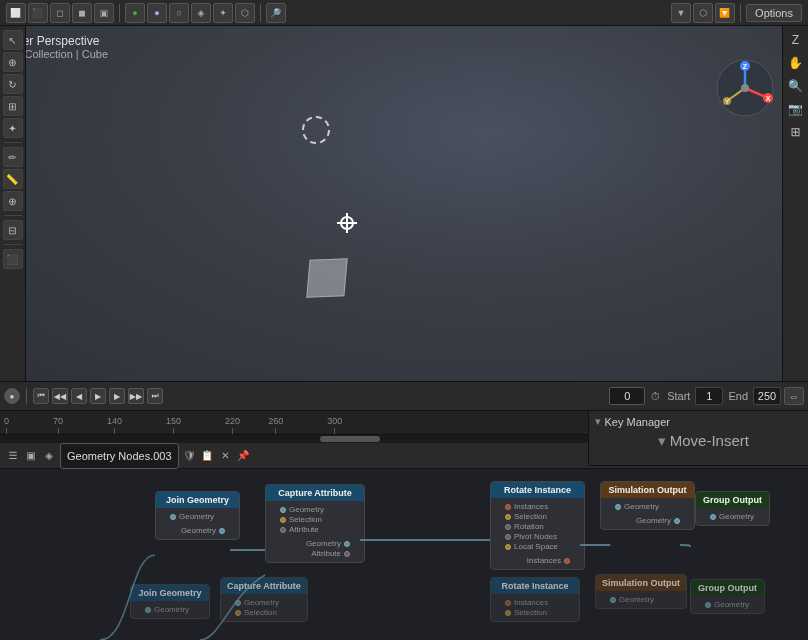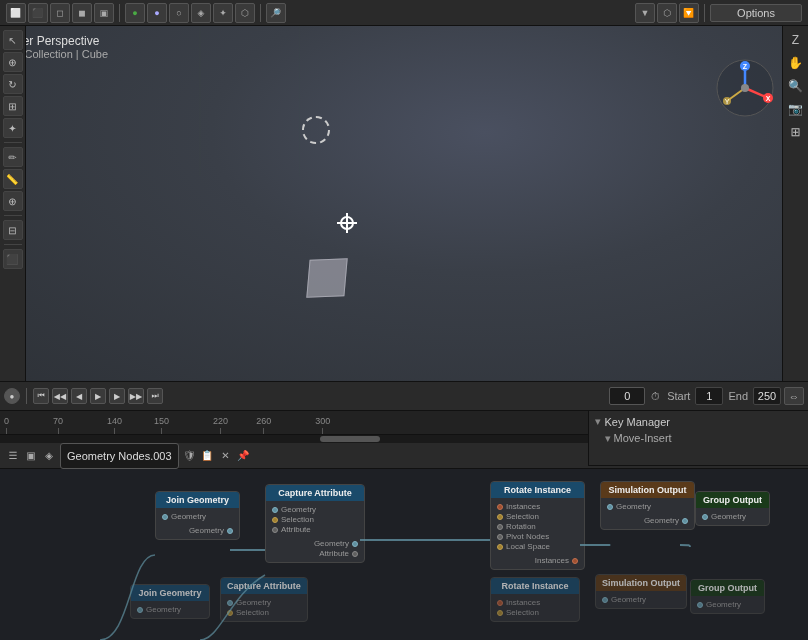--- a/index.html
+++ b/index.html
@@ -33,21 +33,21 @@
       border: 1px solid #555;
       border-radius: 2px;
       display: flex; align-items: center; justify-content: center;
       cursor: pointer;
       font-size: 9px;
       color: #aaa;
     }
     .toolbar-sep { width: 1px; height: 18px; background: #555; margin: 0 3px; }
     .toolbar-spacer { flex: 1; }
     .toolbar-right-btn {
-      padding: 2px 26px;
+      padding: 2px 8px;
       background: #3a3a3a;
       border: 1px solid #555;
       border-radius: 2px;
       color: #ccc;
       cursor: pointer;
       font-size: 11px;
     }
 
     
     #viewport {
@@ -241,23 +241,24 @@
     }
     .km-header {
       display: flex;
       align-items: center;
       gap: 4px;
       font-size: 11px;
       color: #ccc;
       margin-bottom: 4px;
     }
     .km-item {
-      font-size: 11px;
+      font-size: 15px;
       color: #aaa;
       padding-left: 10px;
+      text-align: center;
     }
     .km-arrow { color: #888; }
 
     
     #timeline-scrollbar {
       position: absolute;
       top: 435px; left: 0; right: 220px;
       height: 8px;
       background: #1a1a1a;
       z-index: 7;
@@ -337,21 +338,21 @@
     }
     .node-body {
       padding: 3px 6px;
       color: #aaa;
       font-size: 9px;
     }
     .node-port {
       display: flex;
       align-items: center;
       gap: 3px;
-      margin: 1px 0;
+      margin: 1px 8px;
       font-size: 8px;
       color: #999;
     }
     .port-dot {
       width: 6px; height: 6px;
       border-radius: 50%;
       border: 1px solid #888;
       background: #444;
       flex-shrink: 0;
     }
@@ -558,21 +559,21 @@
 <div id="timeline-ruler">
   <div class="ruler-marks">
     <div class="ruler-mark" style="margin-right:44px">
       <span class="ruler-mark-label">0</span>
       <div class="ruler-mark-line"></div>
     </div>
     <div class="ruler-mark" style="margin-right:44px">
       <span class="ruler-mark-label">70</span>
       <div class="ruler-mark-line"></div>
     </div>
-    <div class="ruler-mark" style="margin-right:32px">
+    <div class="ruler-mark" style="margin-right:44px">
       <span class="ruler-mark-label">140</span>
       <div class="ruler-mark-line"></div>
     </div>
     <div class="ruler-mark" style="margin-right:44px">
       <span class="ruler-mark-label">150</span>
       <div class="ruler-mark-line"></div>
     </div>
     <div class="ruler-mark" style="margin-right:28px">
       <span class="ruler-mark-label">220</span>
       <div class="ruler-mark-line"></div>

